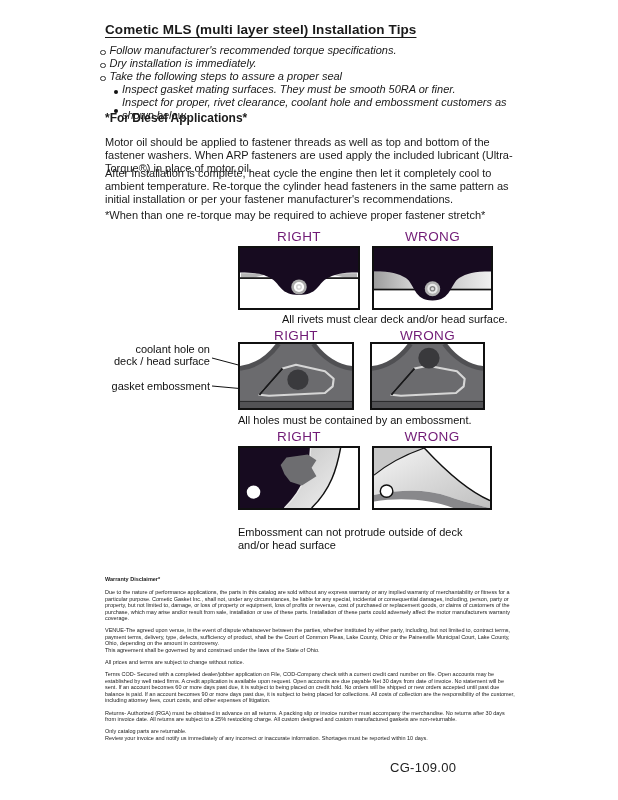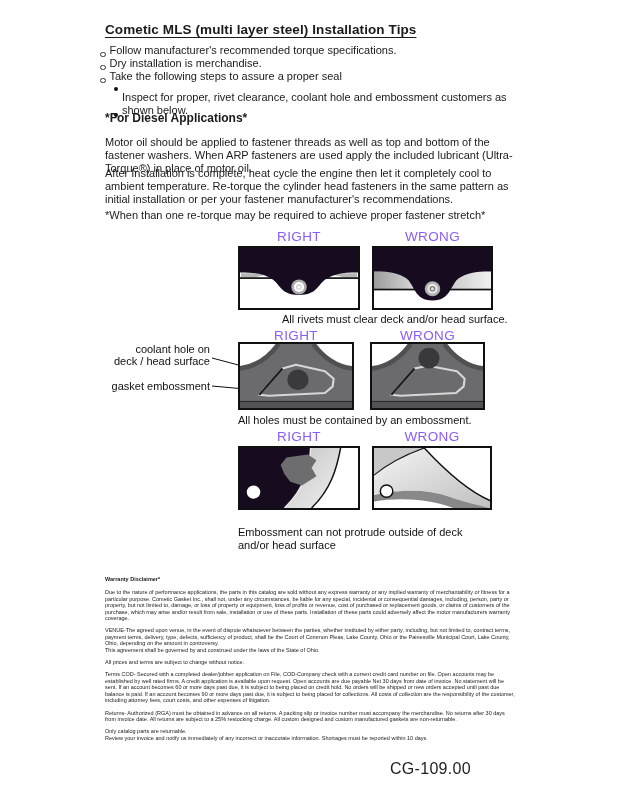--- a/index.html
+++ b/index.html
@@ -7,59 +7,60 @@
     position:relative;width:618px;height:792px;background:#ffffff;overflow:hidden;
     font-family:"Liberation Sans", sans-serif;color:#1a1a1a;
   }
   .abs{position:absolute;}
   
   .title{
     left:105px;top:22px;font-size:13.5px;font-weight:bold;
     text-decoration:underline;text-underline-offset:3px;letter-spacing:.1px;
   }
   .bullets{left:100px;top:44px;width:430px;font-size:11px;line-height:13px;}
-  .b-row{display:flex;align-items:flex-end;}
+  .b-row{display:flex;align-items:center;font-style:italic;}
   .b-ring{flex:0 0 auto;width:3.5px;height:3.5px;border:1px solid #333;border-radius:50%;margin:4px 4px 0 0;}
   .b-dot{flex:0 0 auto;width:4px;height:4px;background:#111;border-radius:50%;margin:4px 4px 0 14px;}
   .heading{left:105px;top:111px;font-size:12px;font-weight:bold;}
   .para{left:105px;font-size:11px;line-height:13px;width:415px;}
   
-  .dg-label{font-size:13.5px;letter-spacing:.4px;text-align:center;color:#8b5cf6;}
+  .dg-label{font-size:13.5px;letter-spacing:.4px;text-align:center;color:#701a75;}
   .panel{box-sizing:border-box;border:2.5px solid #101010;background:#fff;}
   .panel svg{display:block;width:100%;height:100%;}
   .caption{font-size:11px;line-height:12.5px;color:#111;}
   .side-label{font-size:11px;line-height:11.5px;text-align:right;color:#111;}
   
   .legal{left:105px;top:576px;width:410px;font-size:5.5px;line-height:6.4px;color:#222;}
   .legal .lg-head{font-weight:bold;margin-bottom:7px;}
   .legal .lg-p{margin-bottom:6px;white-space:pre-line;}
-  .pageno{left:390px;top:760px;font-size:16px;color:#222;letter-spacing:.3px;}
+  .pageno{left:390px;top:760px;font-size:13px;color:#222;letter-spacing:.3px;}
 </style>
 </head>
 <body>
 
 <div id="page">
 
   <div class="abs title">Cometic MLS (multi layer steel) Installation Tips</div>
 
   <div class="abs bullets">
     <div class="b-row">
       <span class="b-ring"></span>
       <span>Follow manufacturer's recommended torque specifications.</span>
     </div>
     <div class="b-row">
       <span class="b-ring"></span>
-      <span>Dry installation is merchandise.</span>
+      <span>Dry installation is immediately.</span>
     </div>
     <div class="b-row">
       <span class="b-ring"></span>
       <span>Take the following steps to assure a proper seal</span>
     </div>
     <div class="b-row">
       <span class="b-dot"></span>
+      <span>Inspect gasket mating surfaces.  They must be smooth 50RA or finer.</span>
     </div>
     <div class="b-row">
       <span class="b-dot"></span>
       <span>Inspect for proper, rivet clearance, coolant hole and embossment customers as shown below.</span>
     </div>
   </div>
 
   <div class="abs heading">*For Diesel Applications*</div>
   <div class="abs para" style="top:136px;">Motor oil should be applied to fastener threads as well as top and bottom of the fastener washers. When ARP fasteners are used apply the included lubricant (Ultra-Torque®) in place of motor oil.</div>
   <div class="abs para" style="top:167px;width:405px;">After Installation is complete, heat cycle the engine then let it completely cool to ambient temperature. Re-torque the cylinder head fasteners in the same pattern as initial installation or per your fastener manufacturer's recommendations.</div>

